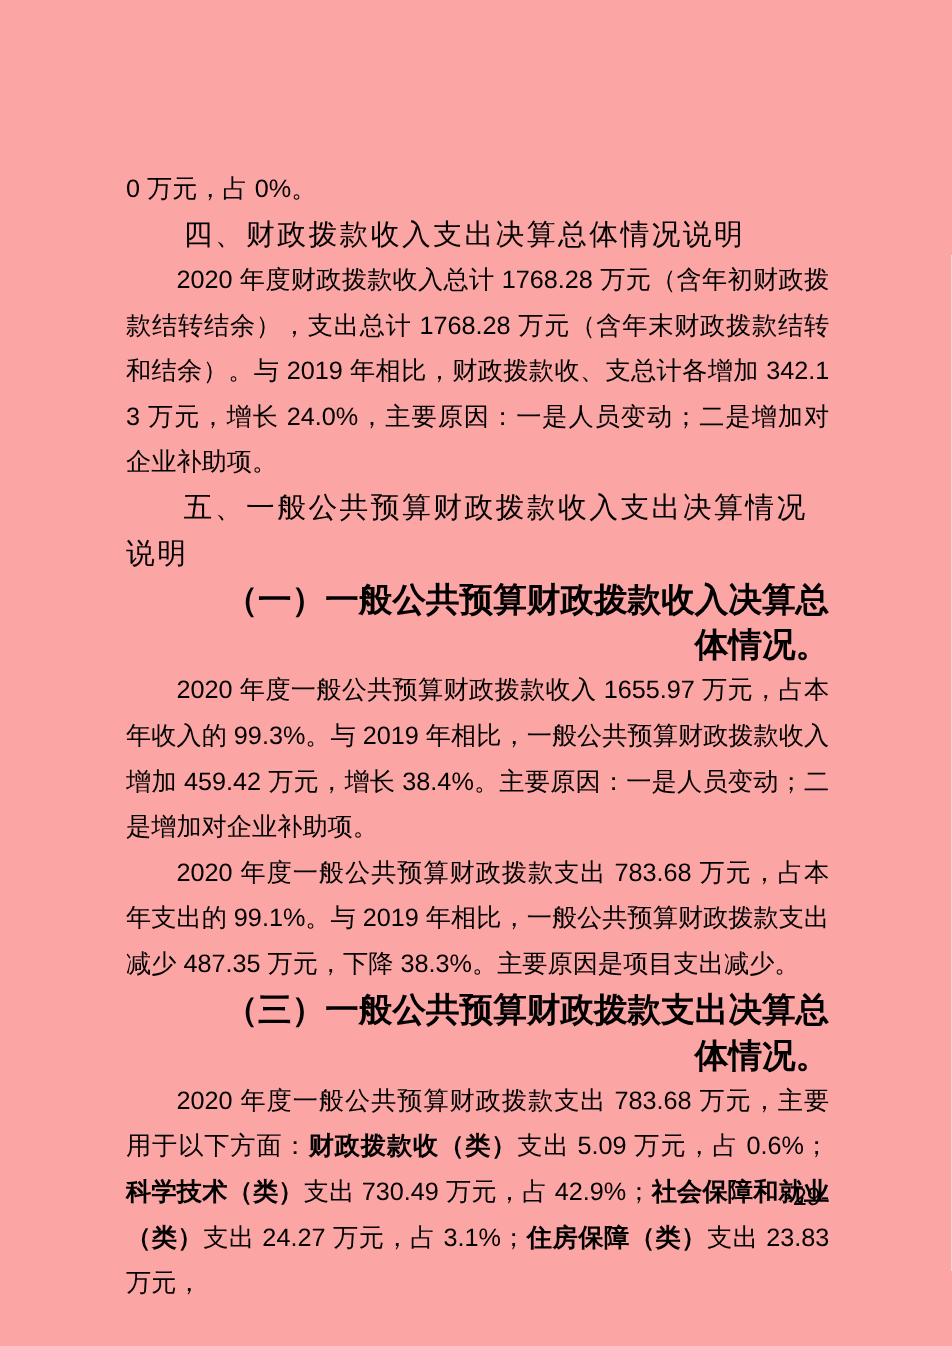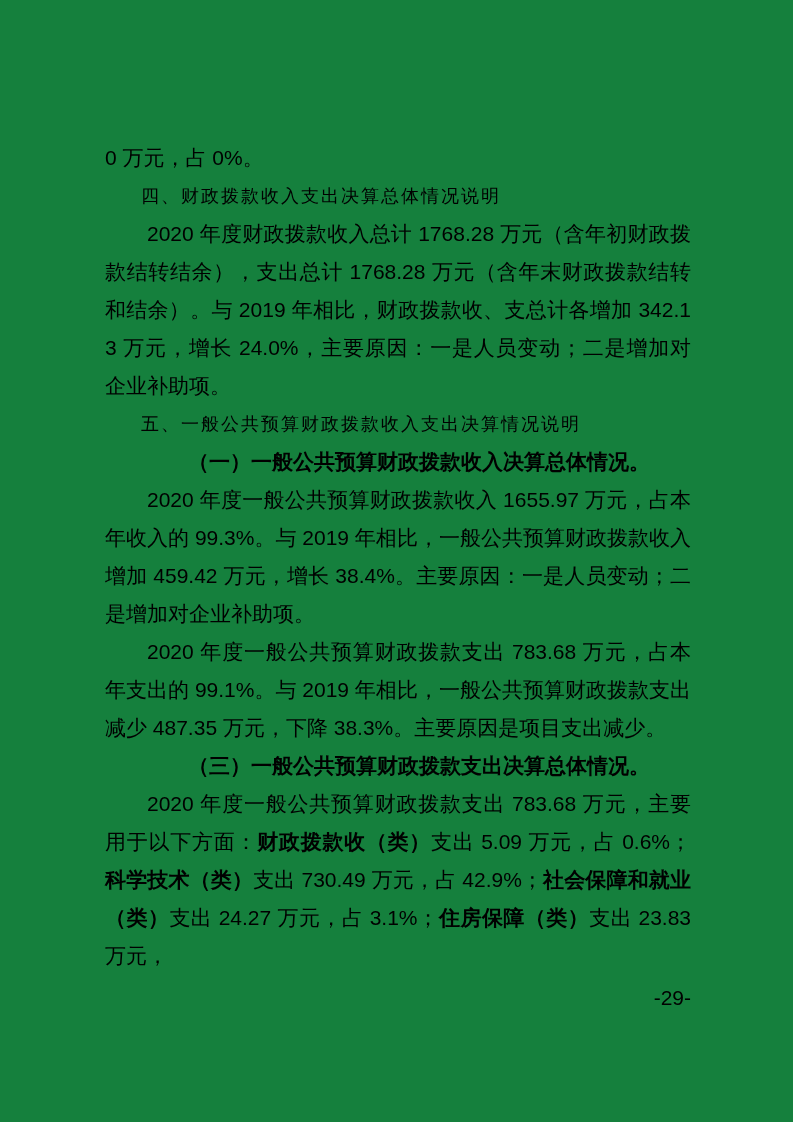--- a/index.html
+++ b/index.html
@@ -5,21 +5,21 @@
 <style>
   html, body {
     margin: 0;
     padding: 0;
     background: #ffffff;
   }
   .page {
     position: relative;
     width: 793px;
     height: 1122px;
-    background: #15803d;
+    background: #fca5a5;
     overflow: hidden;
     font-family: "Liberation Sans", sans-serif;
     color: #000000;
   }
   .content {
     position: absolute;
     left: 105px;
     top: 139px;
     width: 586px;
   }
@@ -33,26 +33,26 @@
     text-indent: 2em;
     color: #000000;
   }
   p.no-indent {
     text-indent: 0;
   }
   p.heading-serif {
     font-family: "Liberation Serif", serif;
     text-align: left;
     letter-spacing: 2px;
-    font-size: 18px;
+    font-size: 24px;
   }
   p.heading-bold {
     font-weight: bold;
-    text-align: center;
-    font-size: 21px;
+    text-align: right;
+    font-size: 28px;
   }
   .page-number {
     position: absolute;
     top: 986px;
     right: 102px;
     font-size: 21px;
     line-height: 24px;
     color: #000000;
     font-family: "Liberation Sans", sans-serif;
     text-align: center;

